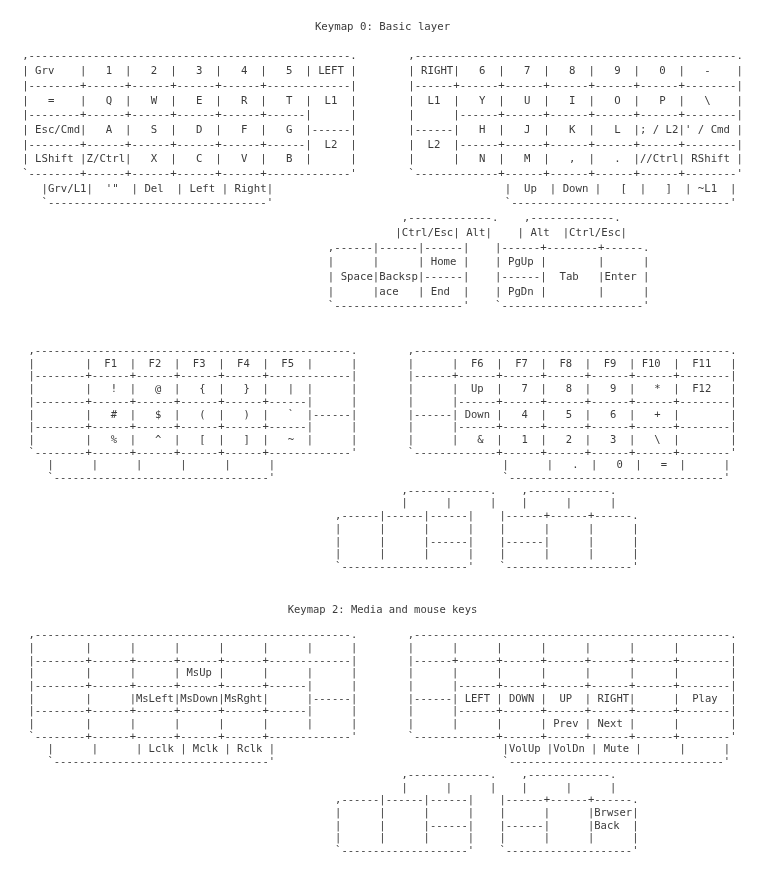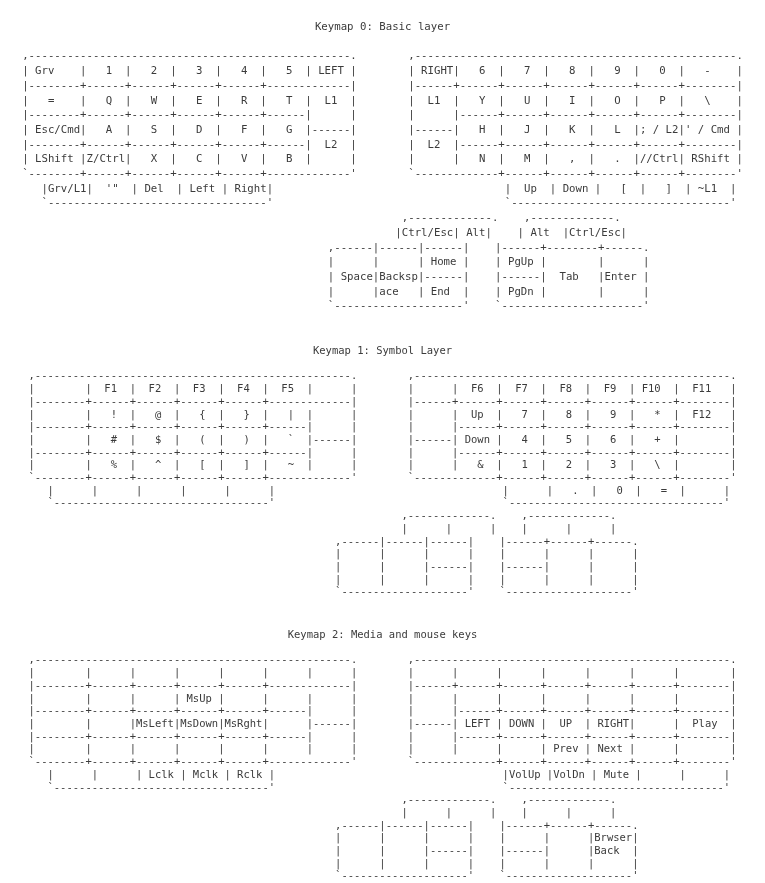--- a/index.html
+++ b/index.html
@@ -65,21 +65,20 @@
                                         ,-------------.    ,-------------.
                                         |Ctrl/Esc| Alt|    | Alt  |Ctrl/Esc|
                                  ,------|------|------|    |------+--------+------.
                                  |      |      | Home |    | PgUp |        |      |
                                  | Space|Backsp|------|    |------|  Tab   |Enter |
                                  |      |ace   | End  |    | PgDn |        |      |
                                  `--------------------'    `----------------------'</pre>
   </section>
 
   <section class="keymap-section section-1">
-    <div class="keymap-title" style="color: rgb(59, 59, 59);">Keymap 1: Symbol Layer</div>
     <pre class="keymap-art" style="color: rgb(59, 59, 59);">,--------------------------------------------------.        ,--------------------------------------------------.
 |        |  F1  |  F2  |  F3  |  F4  |  F5  |      |        |      |  F6  |  F7  |  F8  |  F9  | F10  |  F11   |
 |--------+------+------+------+------+-------------|        |------+------+------+------+------+------+--------|
 |        |   !  |   @  |   {  |   }  |   |  |      |        |      |  Up  |   7  |   8  |   9  |   *  |  F12   |
 |--------+------+------+------+------+------|      |        |      |------+------+------+------+------+--------|
 |        |   #  |   $  |   (  |   )  |   `  |------|        |------| Down |   4  |   5  |   6  |   +  |        |
 |--------+------+------+------+------+------|      |        |      |------+------+------+------+------+--------|
 |        |   %  |   ^  |   [  |   ]  |   ~  |      |        |      |   &amp;  |   1  |   2  |   3  |   \  |        |
 `--------+------+------+------+------+-------------'        `-------------+------+------+------+------+--------'
   |      |      |      |      |      |                                    |      |   .  |   0  |   =  |      |

